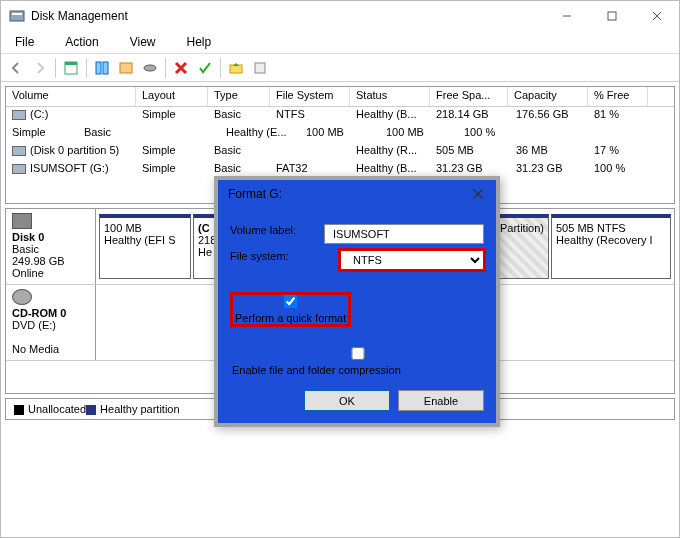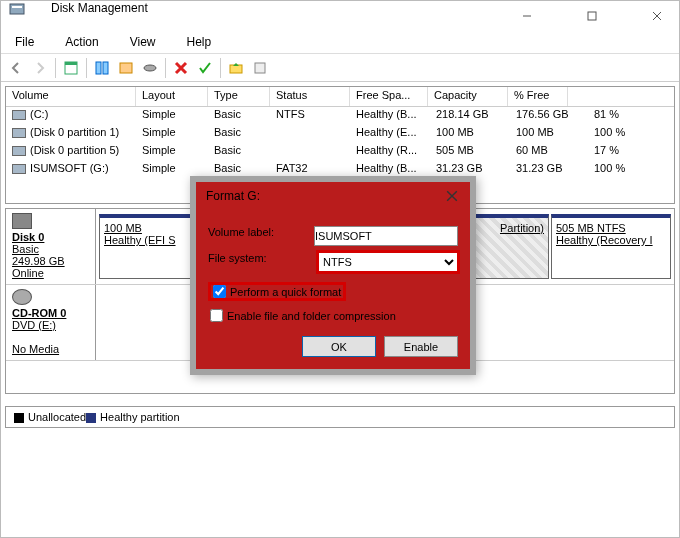--- a/index.html
+++ b/index.html
@@ -8,22 +8,22 @@
     font-family: "Segoe UI", Tahoma, sans-serif;
     font-size: 12px;
     background: #fff;
     color: #000;
     width: 680px;
     height: 538px;
     overflow: hidden;
     border: 1px solid #bbb;
   }
   .titlebar {
-    display: flex; align-items: flex-start; height: 30px;
-    padding: 0 0 0 8px; background: #fff; gap: 20px;
+    display: flex; align-items: center; height: 30px;
+    padding: 0 0 0 8px; background: #fff;
   }
   .titlebar .icon { width: 16px; height: 16px; margin-right: 6px; }
   .titlebar .title { flex: 1; font-size: 12px; }
   .winbtn { width: 45px; height: 30px; display:flex; align-items:center; justify-content:center; }
   .winbtn svg { width: 10px; height: 10px; stroke: #555; stroke-width:1; fill:none; }
   .menubar { display:flex; gap: 15px; padding: 2px 6px; border-bottom: 1px solid #ddd; }
   .menubar span { padding: 2px 8px; }
   .toolbar { display:flex; align-items:center; gap:2px; padding: 2px 4px; border-bottom:1px solid #ccc; height:28px; }
   .tbtn { width:22px; height:22px; display:flex; align-items:center; justify-content:center; }
   .tbtn svg { width:16px; height:16px; }
@@ -35,53 +35,53 @@
   }
   .grid-head, .grid-row { display:flex; }
   .grid-head { background: #fff; border-bottom: 1px solid #ccc; height:20px; }
   .grid-head .col { border-right: 1px solid #ddd; padding: 2px 6px; font-size:11px; }
   .grid-row { height: 18px; }
   .grid-row .col { padding: 1px 6px; font-size:11px; white-space:nowrap; overflow:hidden; }
   .c0{width:130px} .c1{width:72px} .c2{width:62px} .c3{width:80px}
   .c4{width:80px} .c5{width:80px} .c6{width:78px} .c7{width:60px}
   .vol-icon { display:inline-block; width:14px; height:10px; background:#a7b8c8; border:1px solid #666; margin-right:4px; vertical-align:middle; }
 
-  .lowerwrap { margin: 0 4px 12px 4px; border:1px solid #999;text-decoration:underline; }
+  .lowerwrap { margin: 0 4px 4px 4px; border:1px solid #999; }
   .disks { height:184px; overflow:hidden; background:#fff; }
   .diskrow { display:flex; height:76px; border-bottom:1px solid #ccc; }
   .diskinfo { width:90px; border-right:1px solid #999; padding:4px 6px; font-size:11px; }
   .diskicon { width:20px; height:16px; background:#888; border:1px solid #555; margin-bottom:2px; }
   .parts { display:flex; flex:1; gap:2px; padding:5px 3px; }
   .part { border:1px solid #666; border-top:4px solid #26367e; padding:4px 4px; font-size:11px; overflow:hidden; }
   .part.hatched { background: repeating-linear-gradient(45deg,#eee,#eee 4px,#ddd 4px,#ddd 8px); }
   .legend { display:flex; padding:4px 8px; font-size:11px; border-top:1px solid #ccc; border:1px solid #999; margin:0 4px 4px 4px; }
   .swatch { display:inline-block; width:10px; height:10px; margin-right:4px; vertical-align:middle; }
   .sw-unalloc{background:#000} .sw-primary{background:#26367e}
 
   
   .dialog {
-    position:absolute; left:190px; top:176px; width:286px;
-    background:#b91c1c; border:6px solid #a3a3a3; box-shadow: 2px 2px 10px rgba(0,0,0,.3);
+    position:absolute; left:214px; top:176px; width:286px;
+    background:#1d4ed8; border:4px solid #a3a3a3; box-shadow: 2px 2px 10px rgba(0,0,0,.3);
     z-index:10;
   }
   .dialog .dtitle { height:28px; display:flex; align-items:center; padding:0 6px 0 10px; font-size:12px; }
   .dialog .dtitle .spacer{flex:1}
   .dialog .dclose { width:24px; height:24px; display:flex; align-items:center; justify-content:center; }
   .dialog .body { padding: 10px 12px 12px 12px; }
   .drow { display:flex; align-items:flex-start; margin:6px 0; }
   .drow label { width:110px; font-size:11px; }
   .drow input[type=text], .drow select {
-    flex:1; height:20px; font-size:11px; padding:1px 0; border:1px solid #888;
+    flex:1; height:20px; font-size:11px; padding:1px 8px; border:1px solid #888;
     background:#fff;
   }
   .highlight { outline:3px solid #d40000; outline-offset:-1px; }
-  .chkrow { margin:6px 0 4px 2px; font-size:11px; display:flex; align-items:center; gap:4px; }
+  .chkrow { margin:18px 0 4px 2px; font-size:11px; display:flex; gap:4px;flex-direction:column; }
   .chkrow input { margin:0; }
   .dbtns { display:flex; justify-content:flex-end; gap:8px; margin-top:14px; }
-  .dbtns button { width:74px; height:21px; font-size:11px; background:#e1e1e1; border:1px solid #888; }
+  .dbtns button { width:86px; height:21px; font-size:11px; background:#e1e1e1; border:1px solid #888; }
   .dbtns button.ok { border:1px solid #0a64ad; background:#e1e1e1; }
 </style>
 </head>
 <body>
 
 <div class="titlebar">
   <svg class="icon" viewBox="0 0 16 16">
       <rect x="1" y="3" width="14" height="10" fill="#8fa8bd" stroke="#456"></rect>
       <rect x="3" y="5" width="10" height="2" fill="#fff"></rect>
     </svg>
@@ -169,54 +169,54 @@
         <rect x="3" y="3" width="10" height="10" fill="#eee" stroke="#888"></rect>
       </svg>
     </div>
 </div>
 
 <div class="grid">
   <div class="grid-head">
     <div class="col c0">Volume</div>
     <div class="col c1">Layout</div>
     <div class="col c2">Type</div>
+    <div class="col c3">File System</div>
     <div class="col c4">Status</div>
     <div class="col c6">Free Spa...</div>
     <div class="col c5">Capacity</div>
     <div class="col c7">% Free</div>
   </div>
   <div id="vol-rows">
       <div class="grid-row">
         <div class="col c0"><span class="vol-icon"></span>(C:)</div>
         <div class="col c1">Simple</div>
         <div class="col c2">Basic</div>
         <div class="col c3">NTFS</div>
         <div class="col c4">Healthy (B...</div>
         <div class="col c5">218.14 GB</div>
         <div class="col c6">176.56 GB</div>
         <div class="col c7">81 %</div>
       </div>
       <div class="grid-row">
-        <div class="col c0"><span class="vol-icon"></span>(Disk 0 partition 1)</div>
         <div class="col c1">Simple</div>
         <div class="col c2">Basic</div>
         <div class="col c3"></div>
         <div class="col c4">Healthy (E...</div>
         <div class="col c5">100 MB</div>
         <div class="col c6">100 MB</div>
         <div class="col c7">100 %</div>
       </div>
       <div class="grid-row">
         <div class="col c0"><span class="vol-icon"></span>(Disk 0 partition 5)</div>
         <div class="col c1">Simple</div>
         <div class="col c2">Basic</div>
         <div class="col c3"></div>
         <div class="col c4">Healthy (R...</div>
         <div class="col c5">505 MB</div>
-        <div class="col c6">60 MB</div>
+        <div class="col c6">36 MB</div>
         <div class="col c7">17 %</div>
       </div>
       <div class="grid-row">
         <div class="col c0"><span class="vol-icon"></span>ISUMSOFT (G:)</div>
         <div class="col c1">Simple</div>
         <div class="col c2">Basic</div>
         <div class="col c3">FAT32</div>
         <div class="col c4">Healthy (B...</div>
         <div class="col c5">31.23 GB</div>
         <div class="col c6">31.23 GB</div>

